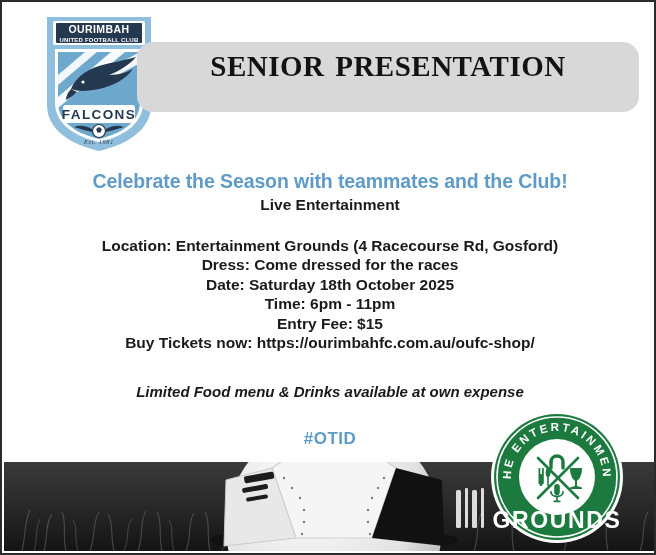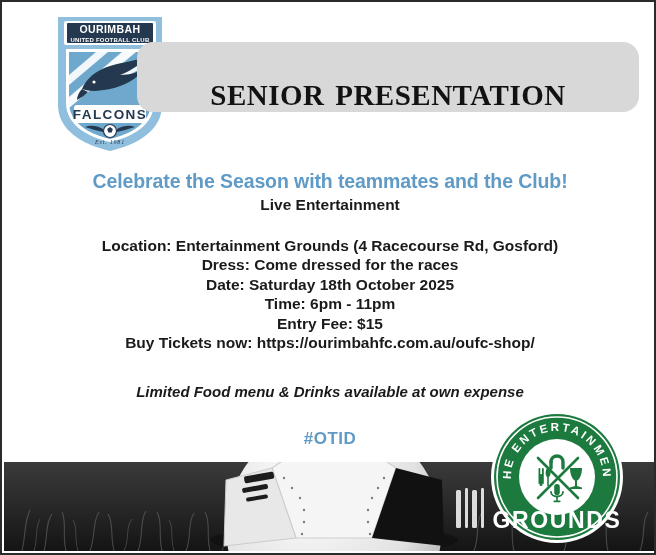--- a/index.html
+++ b/index.html
@@ -25,38 +25,38 @@
     position: absolute;
     left: 0;
     top: 0;
     width: 656px;
     height: 160px;
   }
 
   
   .crest {
     position: absolute;
-    left: 50px;
+    left: 39px;
     top: 11px;
     width: 116px;
     height: 141px;
   }
   .crest svg { display: block; width: 116px; height: 141px; }
 
   
   .title-banner {
     position: absolute;
     left: 135px;
     top: 40px;
     width: 502px;
     height: 70px;
     background: #d8d8d8;
     border-radius: 16px;
     display: flex;
-    align-items: flex-end;
+    align-items: flex-start;
     justify-content: center;
   }
   .title-text {
     font-family: "Liberation Serif", serif;
     font-weight: 700;
     font-size: 41px;
     letter-spacing: 0.5px;
     color: #121212;
     font-variant: small-caps;
     text-transform: lowercase;

